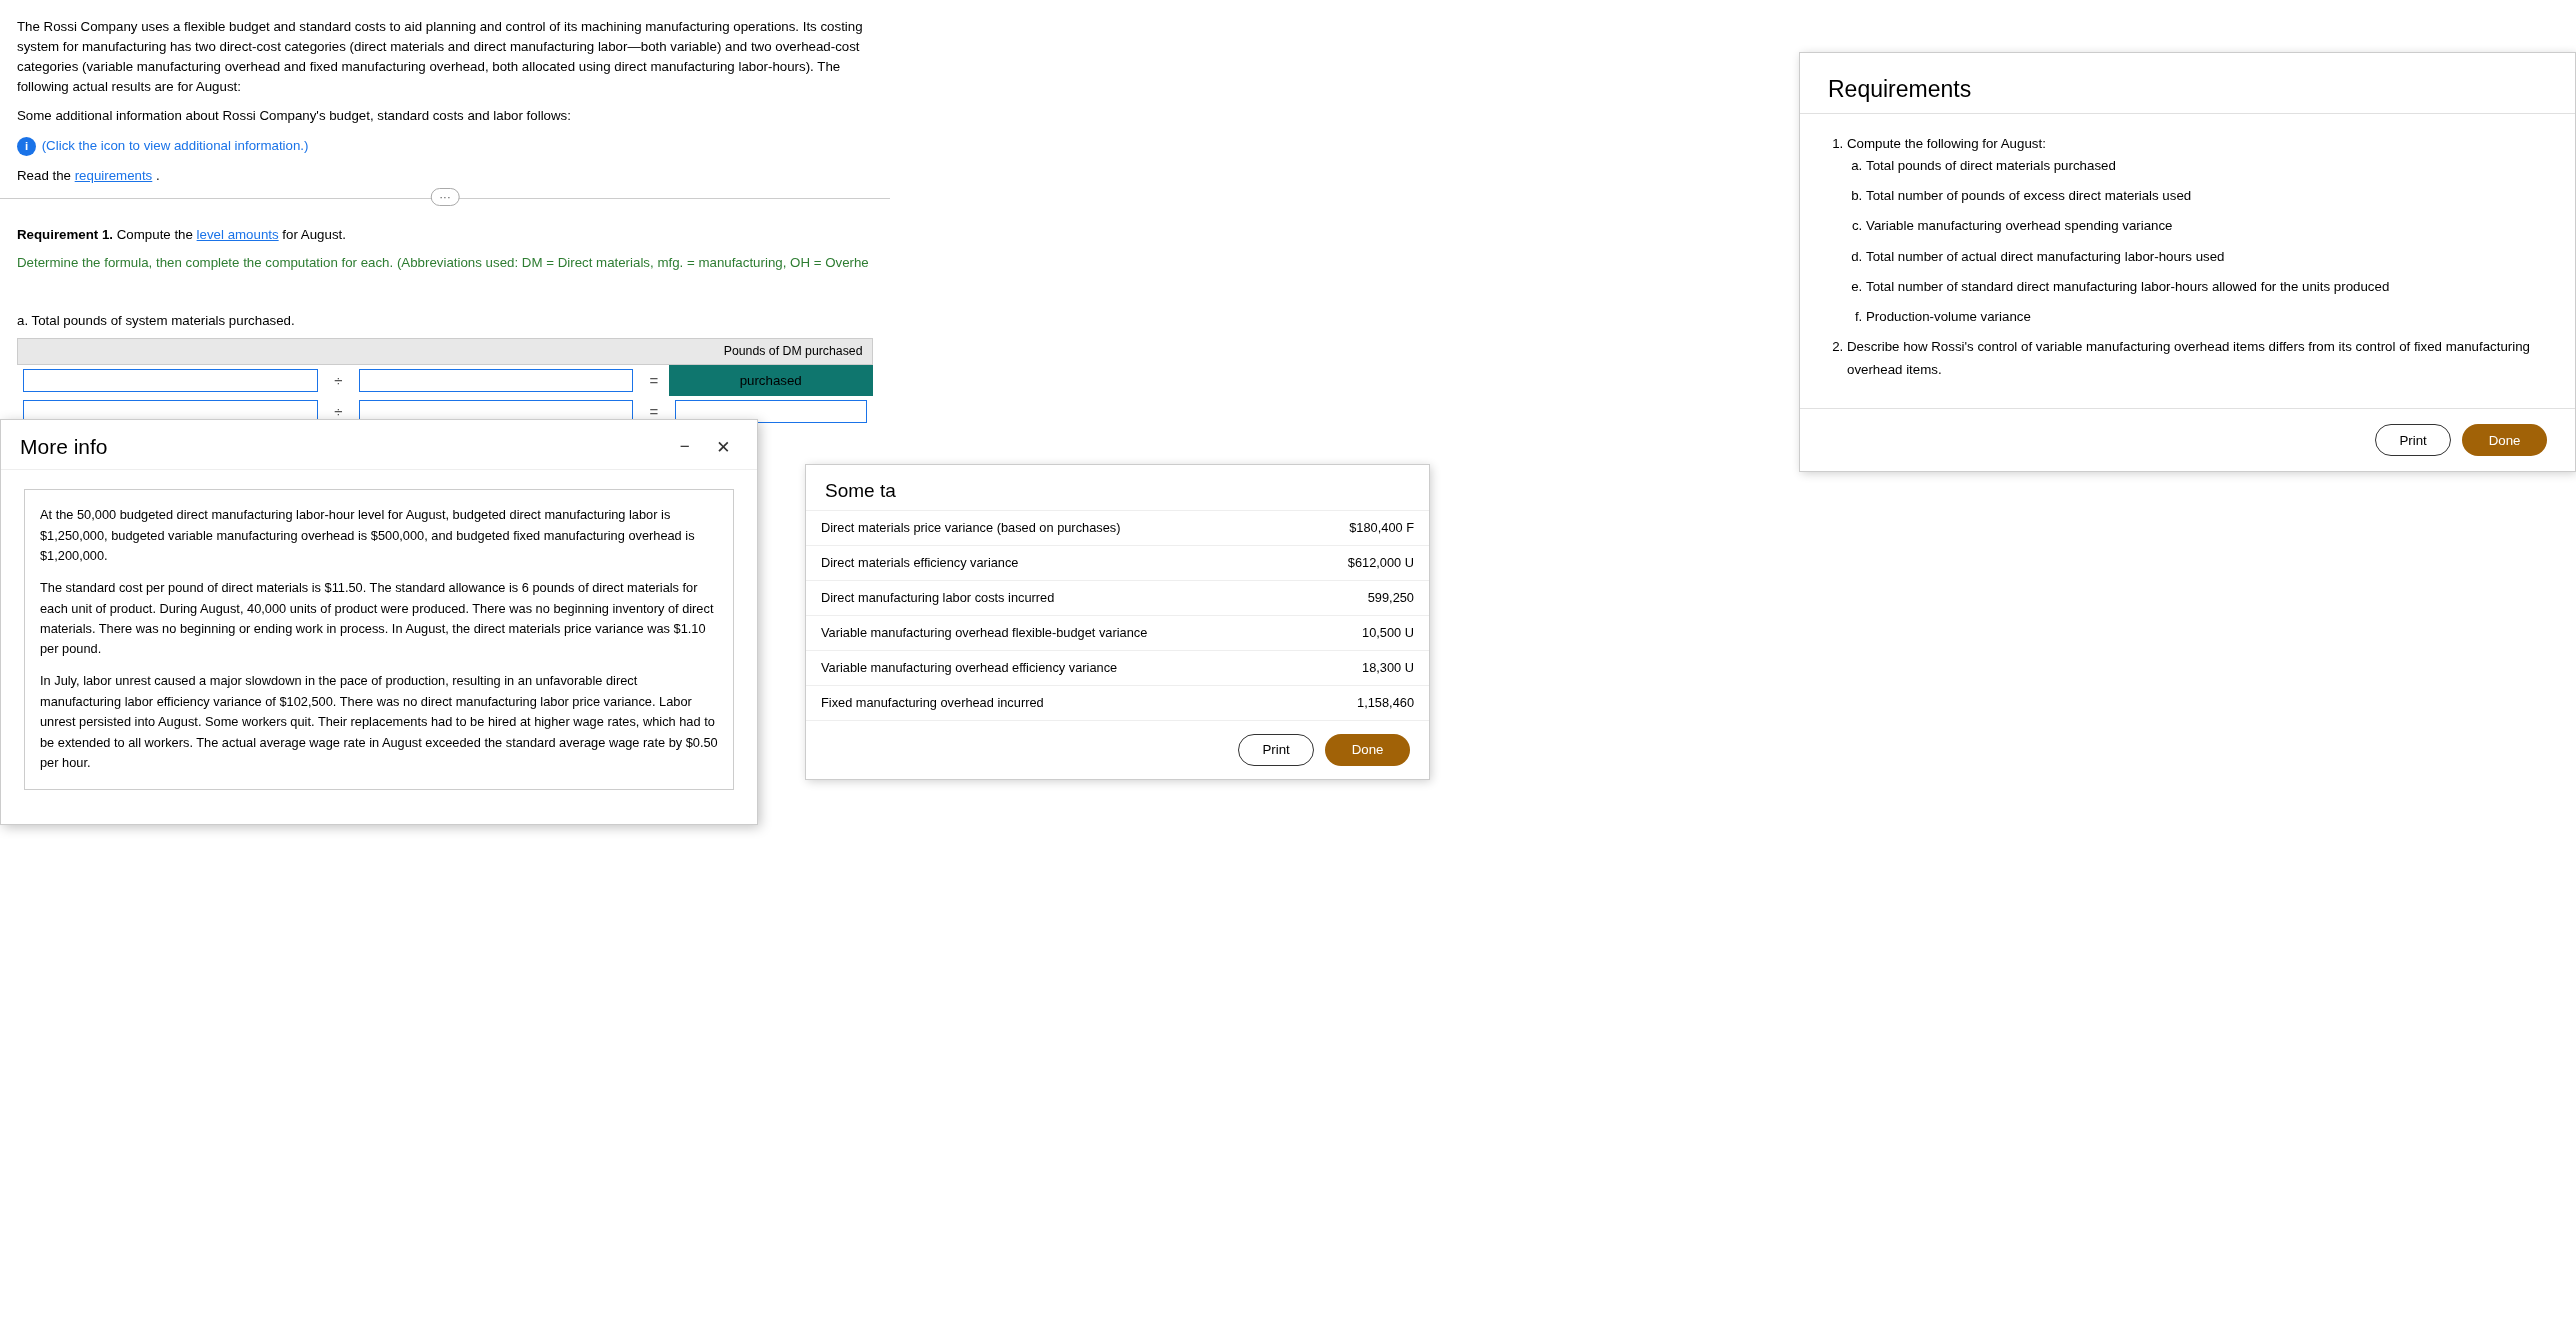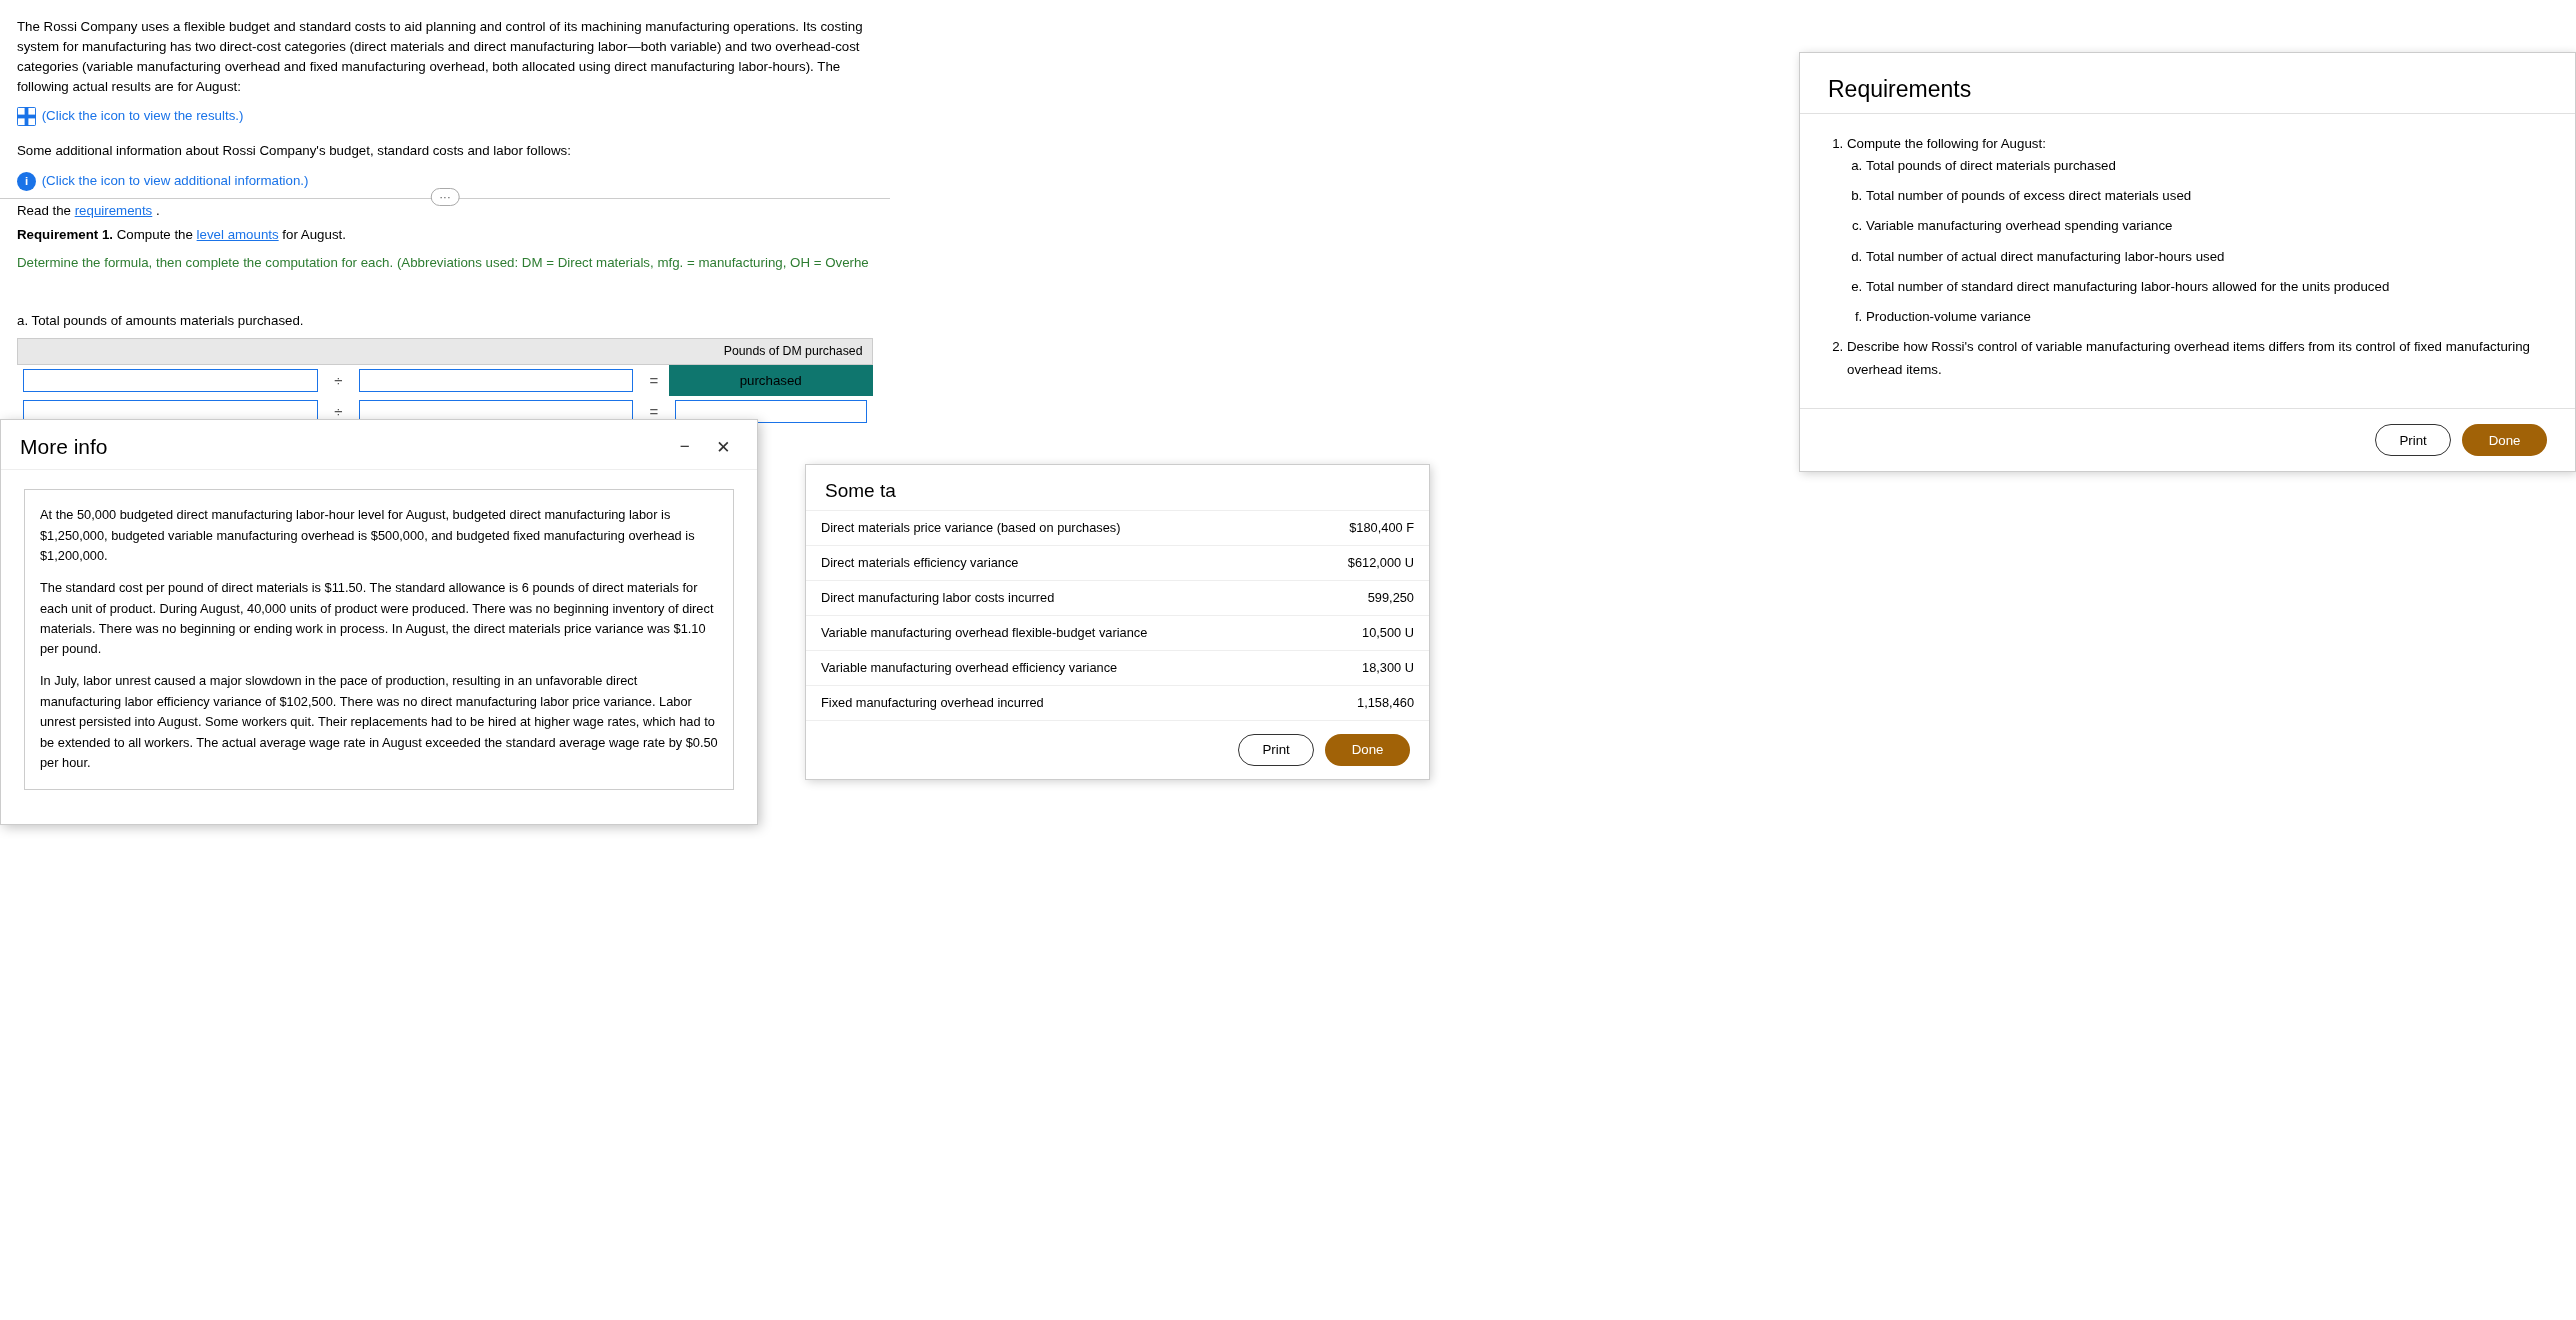--- a/index.html
+++ b/index.html
@@ -362,33 +362,20 @@
     }
   </style>
 </head>
 <body>
 
 <div class="main-content">
 
   <div class="problem-text">
     <p>The Rossi Company uses a flexible budget and standard costs to aid planning and control of its machining manufacturing operations. Its costing system for manufacturing has two direct-cost categories (direct materials and direct manufacturing labor—both variable) and two overhead-cost categories (variable manufacturing overhead and fixed manufacturing overhead, both allocated using direct manufacturing labor-hours). The following actual results are for August:</p>
 
-    <p>
-      <span class="icon-link">
-        <span class="grid-icon">
-          <svg width="19" height="19" viewBox="0 0 20 20">
-            <rect x="1" y="1" width="7" height="7" fill="white"></rect>
-            <rect x="12" y="1" width="7" height="7" fill="white"></rect>
-            <rect x="1" y="12" width="7" height="7" fill="white"></rect>
-            <rect x="12" y="12" width="7" height="7" fill="white"></rect>
-          </svg>
-        </span>
-        <span>(Click the icon to view the results.)</span>
-      </span>
-    </p>
 
     <p>Some additional information about Rossi Company's budget, standard costs and labor follows:</p>
 
     <p>
       <span class="icon-link">
         <span class="info-icon">i</span>
         <span>(Click the icon to view additional information.)</span>
       </span>
     </p>
 
@@ -413,21 +400,21 @@
       <span>Compute the</span>
       <span> </span>
       <span class="requirements-link">level amounts</span>
       <span> </span>
       <span>for August.</span>
     </p>
     <p class="green-text">Determine the formula, then complete the computation for each. (Abbreviations used: DM = Direct materials, mfg. = manufacturing, OH = Overhe</p>
   </div>
 
   <div class="input-section">
-    <p class="sub-label">a. Total pounds of amounts materials purchased.</p>
+    <p class="sub-label">a. Total pounds of system materials purchased.</p>
 
     <table class="input-table">
       <thead>
         <tr class="header-row">
           <td colspan="5" style="text-align:right; background:#e8e8e8; padding: 5.7px 9.5px; border: 0.9px solid #ccc;">Pounds of DM purchased</td>
         </tr>
       </thead>
       <tbody>
         <tr class="data-row">
           <td style="width:284px;">

